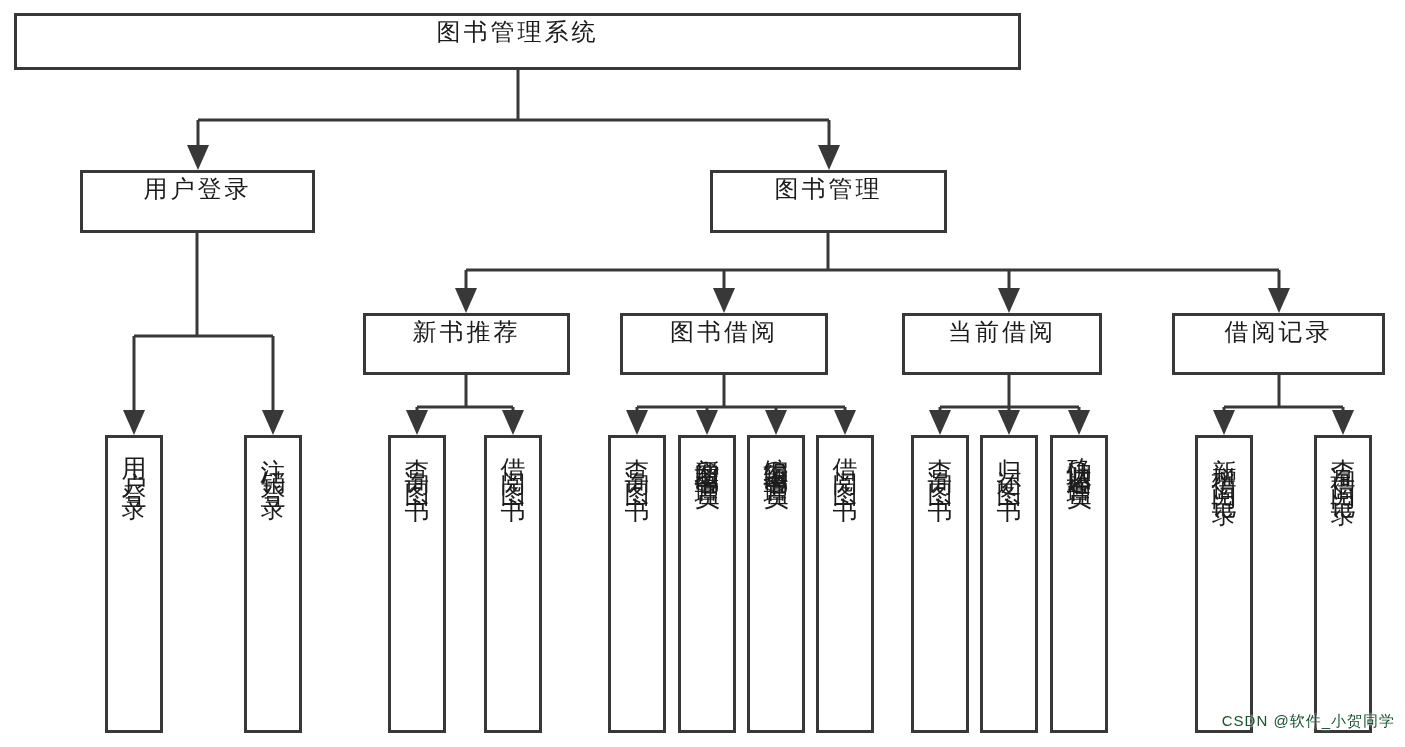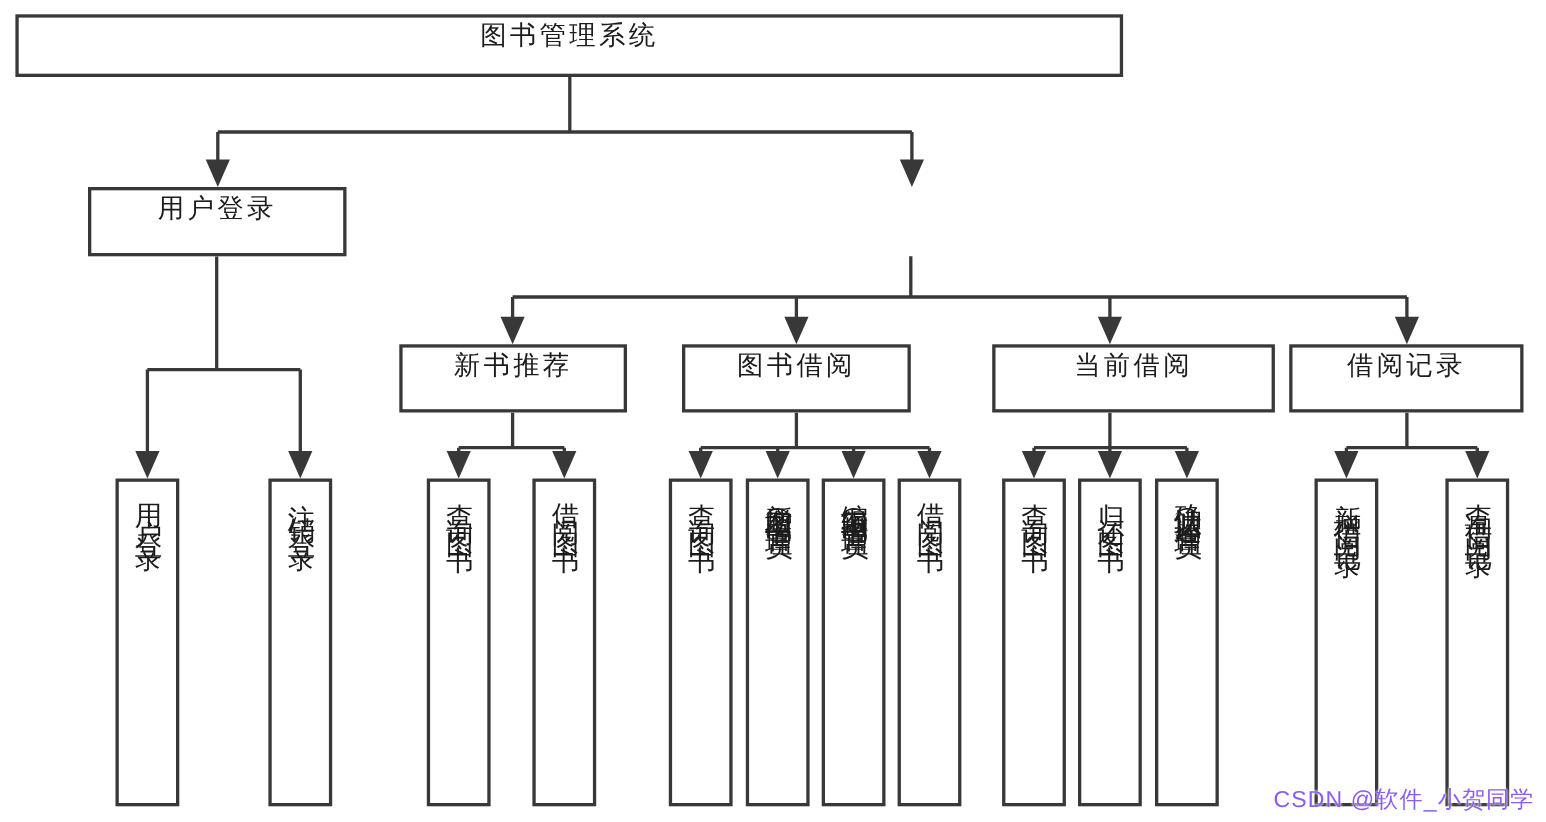--- a/index.html
+++ b/index.html
@@ -28,24 +28,24 @@
     writing-mode:vertical-lr;
     text-orientation:mixed;
     font-size:25px;
     line-height:1;
     letter-spacing:13px;
   }
   .node.v.mid .lbl{letter-spacing:9px;}
   .node.v.long .lbl{letter-spacing:4px;}
   .watermark{
     position:absolute;
-    right:10px;bottom:6px;
-    font-size:21px;
+    right:10px;bottom:16px;
+    font-size:15px;
     letter-spacing:1px;
-    color:#8b5cf6;
+    color:#14532d;
     text-shadow:0 0 2px #ffffff,0 0 3px #ffffff;
     white-space:nowrap;
   }
 </style>
 </head>
 <body>
 
 <div class="stage">
 
   <svg class="connectors" id="connectors" viewBox="0 0 1405 747" xmlns="http://www.w3.org/2000/svg">
@@ -77,28 +77,31 @@
       <polygon points="1332,410 1354,410 1343,435" fill="#383838"></polygon>
     </svg>
 
   <div class="node h" style="left:14px;top:13px;width:1007px;height:57px">
     <span class="lbl">图书管理系统</span>
   </div>
 
   <div class="node h" style="left:80px;top:170px;width:235px;height:63px">
     <span class="lbl">用户登录</span>
   </div>
+  <div class="node h" style="left:710px;top:170px;width:237px;height:63px">
+    <span class="lbl">图书管理</span>
+  </div>
 
   <div class="node h" style="left:363px;top:313px;width:207px;height:62px">
     <span class="lbl">新书推荐</span>
   </div>
   <div class="node h" style="left:620px;top:313px;width:208px;height:62px">
     <span class="lbl">图书借阅</span>
   </div>
-  <div class="node h" style="left:902px;top:313px;width:257px;height:62px">
+  <div class="node h" style="left:902px;top:313px;width:200px;height:62px">
     <span class="lbl">当前借阅</span>
   </div>
   <div class="node h" style="left:1172px;top:313px;width:213px;height:62px">
     <span class="lbl">借阅记录</span>
   </div>
 
   <div class="node v" style="left:105px;top:435px;width:58px;height:298px">
     <span class="lbl">用户登录</span>
   </div>
   <div class="node v" style="left:244px;top:435px;width:58px;height:298px">

